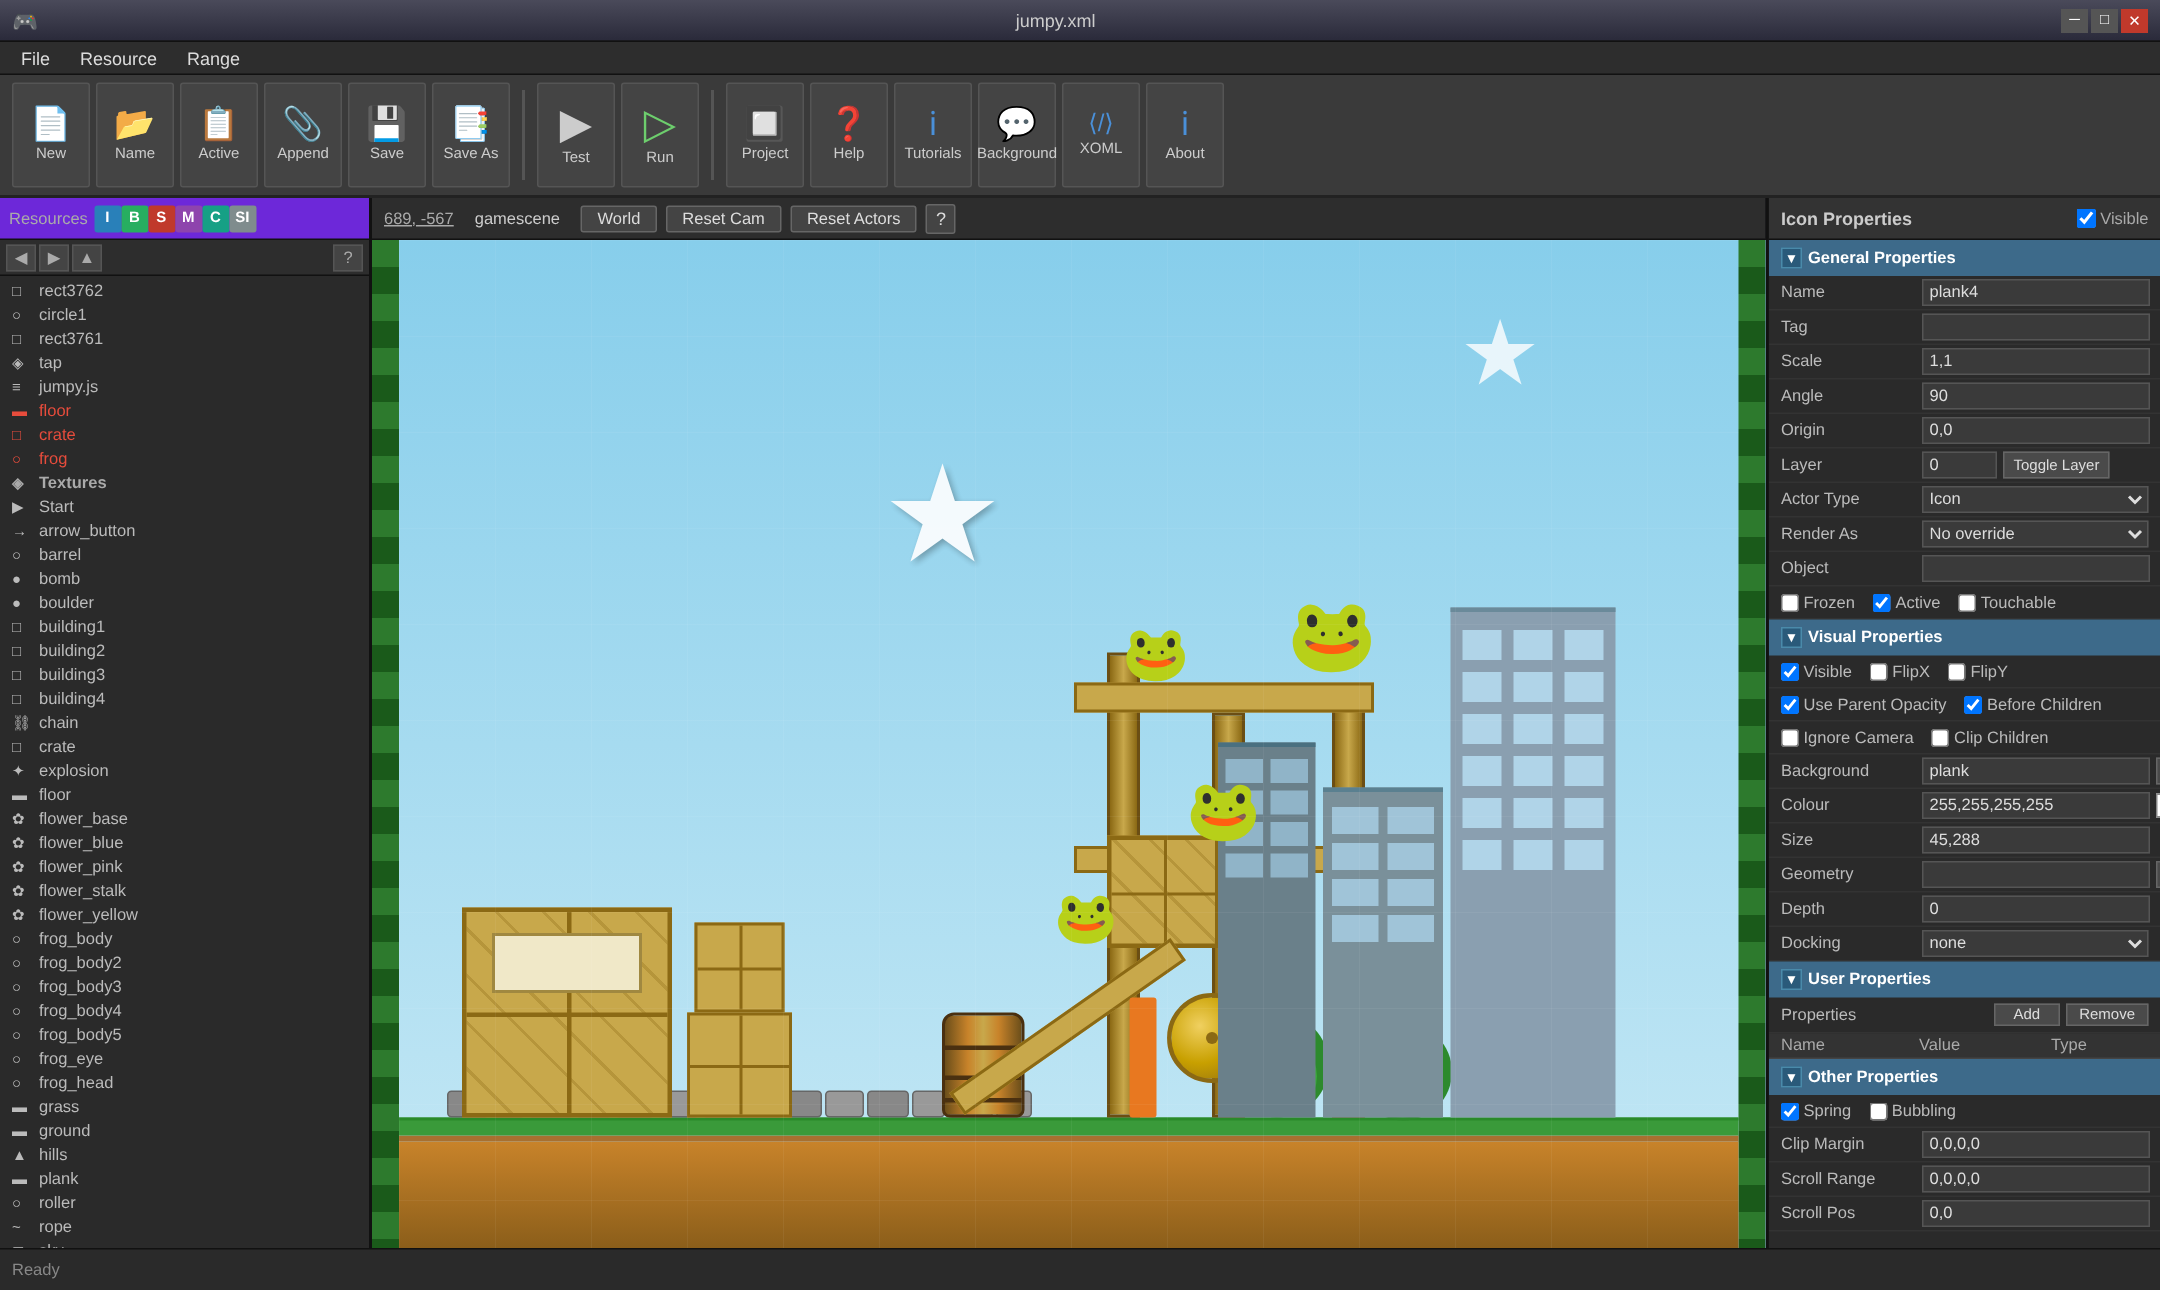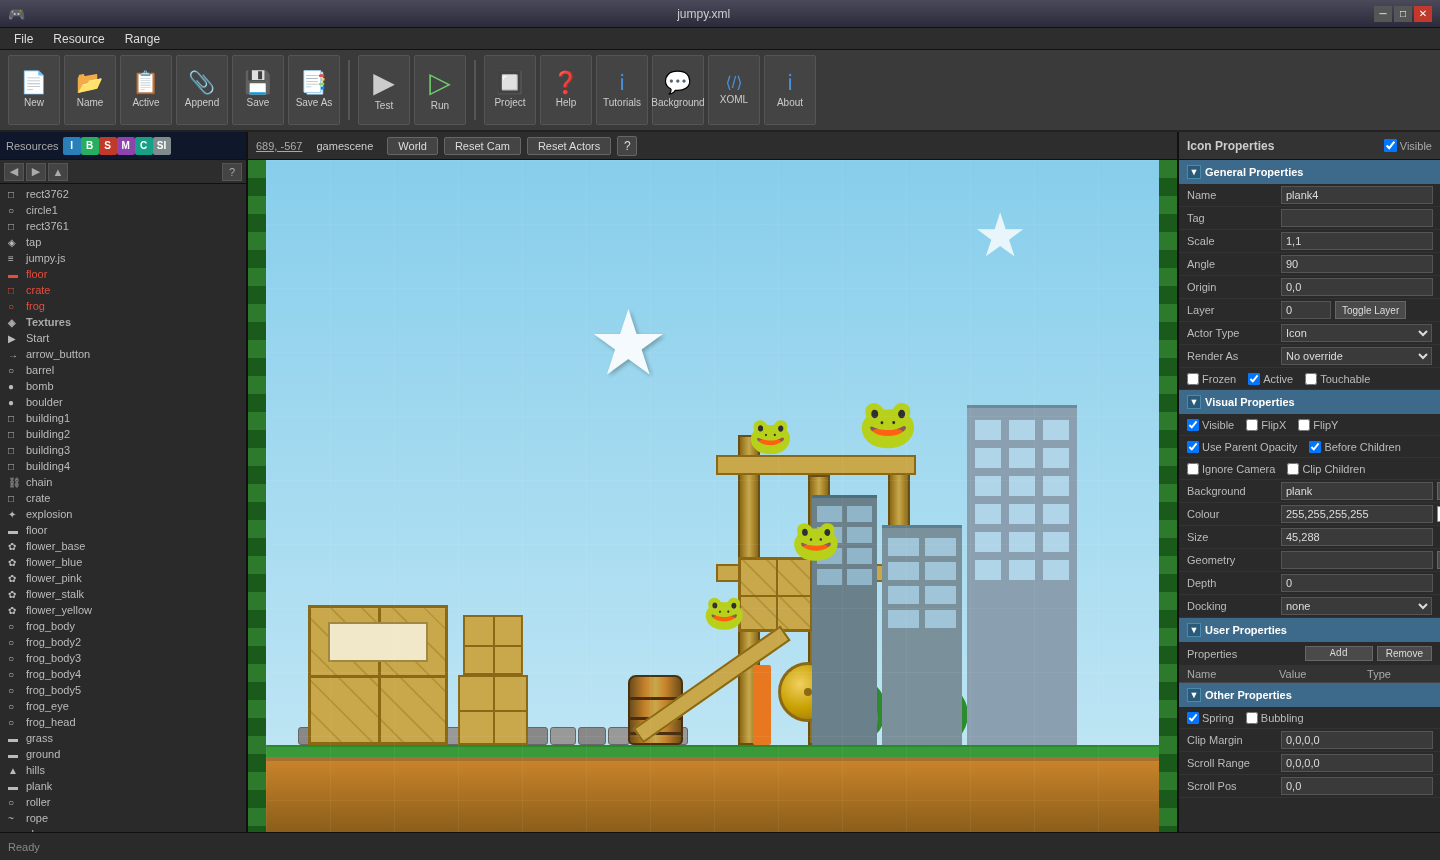--- a/index.html
+++ b/index.html
@@ -46,21 +46,21 @@
       display: flex; height: calc(860px - 28px - 22px - 82px - 28px);
       
     }
 
     
     #left-panel {
       width: 248px; background: #2a2a2a; border-right: 2px solid #111;
       display: flex; flex-direction: column;
     }
     #resources-bar {
-      height: 28px; background: #0f172a; display: flex; align-items: center; padding: 4px 6px; gap: 0;
+      height: 28px; background: #6d28d9; display: flex; align-items: center; padding: 4px 6px; gap: 0;
       border-bottom: 1px solid #111;
     }
     .res-label { color: #aaa; font-size: 11px; margin-right: 4px; }
     .res-badge { width: 18px; height: 18px; border-radius: 2px; display: flex; align-items: center; justify-content: center; font-size: 10px; font-weight: bold; cursor: pointer; }
     .res-i { background: #2980b9; color: #fff; }
     .res-b { background: #27ae60; color: #fff; }
     .res-s { background: #c0392b; color: #fff; }
     .res-m { background: #8e44ad; color: #fff; }
     .res-c { background: #16a085; color: #fff; }
     .res-si { background: #7f8c8d; color: #fff; }
@@ -152,21 +152,21 @@
     }
     #user-props-table th {
       background: #333; color: #aaa; padding: 2px 8px; text-align: left; border-bottom: 1px solid #444;
       font-weight: normal;
     }
     .add-remove-row {
       display: flex; align-items: center; padding: 2px 8px; gap: 4px; min-height: 24px;
       border-bottom: 1px solid #333; justify-content: space-between;
     }
     .user-prop-label { color: #bbb; font-size: 11px; }
-    .add-btn { padding: 1px 24px; background: #4a4a4a; border: 1px solid #666; color: #ddd; cursor: pointer; font-size: 10px; font-family: Liberation Mono, monospace; }
+    .add-btn { padding: 1px 12px; background: #4a4a4a; border: 1px solid #666; color: #ddd; cursor: pointer; font-size: 10px; }
     .remove-btn { padding: 1px 8px; background: #4a4a4a; border: 1px solid #666; color: #ddd; cursor: pointer; font-size: 10px; }
 
     
     ::-webkit-scrollbar { width: 8px; height: 8px; }
     ::-webkit-scrollbar-track { background: #1a1a1a; }
     ::-webkit-scrollbar-thumb { background: #555; border-radius: 2px; }
 
     
     #statusbar {
       height: 28px; background: #2a2a2a; border-top: 1px solid #111;
@@ -657,20 +657,24 @@
         <option>Sprite</option>
         <option>Label</option>
       </select>
     </div>
     <div class="prop-row">
       <span class="prop-label">Render As</span>
       <select class="prop-select">
         <option>No override</option>
       </select>
     </div>
+    <div class="prop-row">
+      <span class="prop-label">Object</span>
+      <input class="prop-value" type="text" style="">
+    </div>
 
     <div class="checkbox-row">
       <div class="cb-item">
         <input type="checkbox" style="">
         <span>Frozen</span>
       </div>
       <div class="cb-item">
         <input type="checkbox" checked="" style="">
         <span>Active</span>
       </div>

